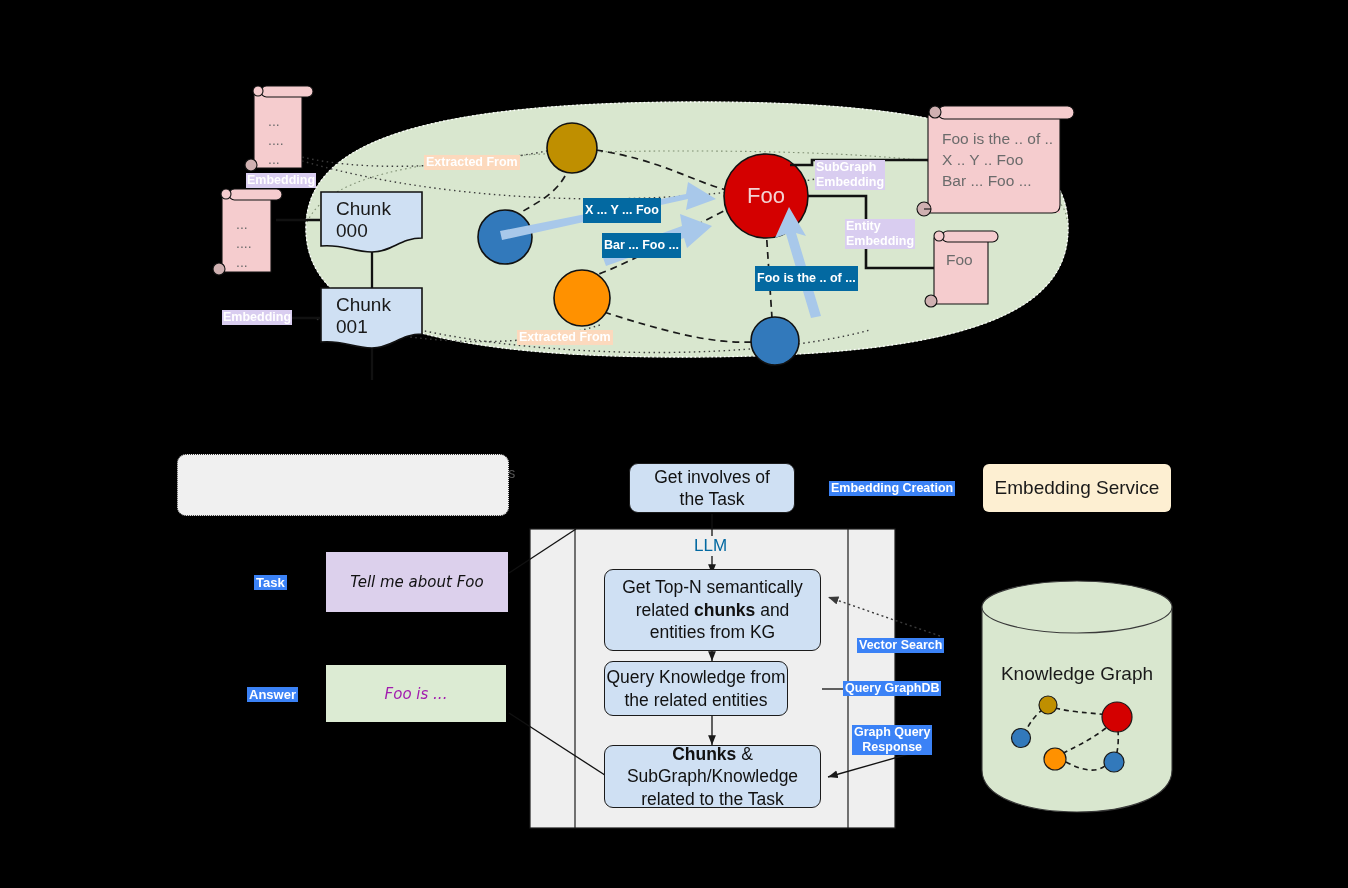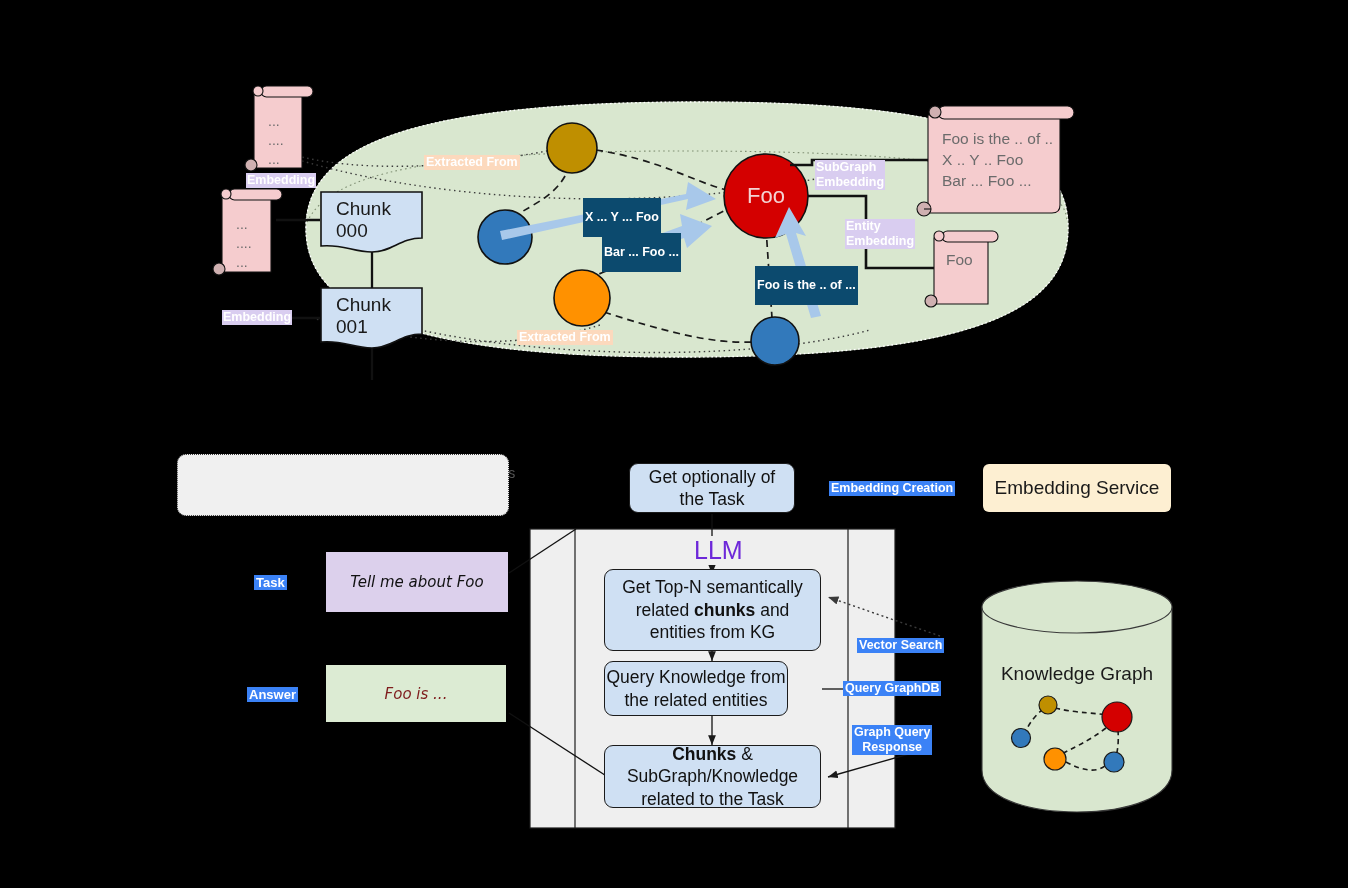--- a/index.html
+++ b/index.html
@@ -12,39 +12,39 @@
   .chunk{position:absolute;display:flex;align-items:center;padding-left:14px;
          box-sizing:border-box;font-size:19px;color:#1a1a1a;line-height:1.15;z-index:6;}
 
   
   .scroll-text{position:absolute;color:#6b6b6b;line-height:1.35;z-index:7;}
 
   
   .lab{position:absolute;z-index:12;white-space:nowrap;font-weight:bold;line-height:1.18;}
   .lab-purple{background:#d9cdf0;color:#ffffff;font-size:12.5px;padding:0 1px;}
   .lab-orange{background:#fcd9bd;color:#ffffff;font-size:12.5px;padding:0 2px;}
-  .lab-steel{background:#0c4a6e;color:#ffffff;font-size:12.5px;padding:12px 2px;}
+  .lab-steel{background:#0369a1;color:#ffffff;font-size:12.5px;padding:5px 2px;}
   .lab-blue{background:#3b82f6;color:#ffffff;font-size:12.5px;padding:0 2px;}
 
   
   .pbox{position:absolute;background:#cfe0f3;border:1.3px solid #1b1b1b;border-radius:9px;
         display:flex;align-items:center;justify-content:center;text-align:center;
         font-size:17.5px;color:#111;line-height:1.28;box-sizing:border-box;z-index:10;}
   .pbox b{font-weight:bold;}
 
   
   .plainbox{position:absolute;display:flex;align-items:center;justify-content:center;
             text-align:center;box-sizing:border-box;z-index:8;}
 
   .legendbox{position:absolute;background:#f0f0f0;border:1.5px dotted #3a3a3a;
              border-radius:9px;box-sizing:border-box;z-index:8;}
   .legend-row{position:absolute;font-size:14px;color:#555;}
 
   .kgtitle{position:absolute;font-size:19px;color:#1a1a1a;z-index:9;}
-  .llm{position:absolute;font-size:25px;color:#6d28d9;z-index:11;background:#efefef;padding:0 4px;}
+  .llm{position:absolute;font-size:17px;color:#0369a1;z-index:11;background:#efefef;padding:0 4px;}
 </style>
 </head>
 <body>
 
 <svg class="layer">
   <defs>
     <marker id="arrowSolid" markerWidth="9" markerHeight="9" refX="7.5" refY="3" orient="auto">
       <path d="M0,0 L7.5,3 L0,6 z" fill="#1a1a1a"></path>
     </marker>
     <marker id="arrowThin" markerWidth="9" markerHeight="9" refX="7.5" refY="3" orient="auto">
@@ -246,27 +246,27 @@
 <div class="legend-row" style="left:242px;top:492px;">normal call path</div>
 
 <div class="lab lab-blue" style="left:254px;top:575px;font-size:13px;"><span>Task</span></div>
 <div class="plainbox" style="left:326px;top:552px;width:182px;height:60px;background:#dcd0ec;
             font-family:'DejaVu Sans',sans-serif;font-style:italic;font-size:15px;color:#111;">
   <span>Tell me about Foo</span>
 </div>
 
 <div class="lab lab-blue" style="left:247px;top:687px;font-size:13px;"><span>Answer</span></div>
 <div class="plainbox" style="left:326px;top:665px;width:180px;height:57px;background:#dcebd3;
-            font-family:'DejaVu Sans',sans-serif;font-style:italic;font-size:15px;color:#7f1d1d;">
+            font-family:'DejaVu Sans',sans-serif;font-style:italic;font-size:15px;color:#a21caf;">
   <span>Foo is ...</span>
 </div>
 
 <div class="pbox" style="left:629px;top:463px;width:166px;height:50px;">
   <div>
-    <div>Get optionally of</div>
+    <div>Get involves of</div>
     <div>the Task</div>
   </div>
 </div>
 
 <div class="llm" style="left:690px;top:536px;">LLM</div>
 
 <div class="pbox" style="left:604px;top:569px;width:217px;height:82px;">
   <div>
     <div>Get Top-N semantically</div>
     <div>

